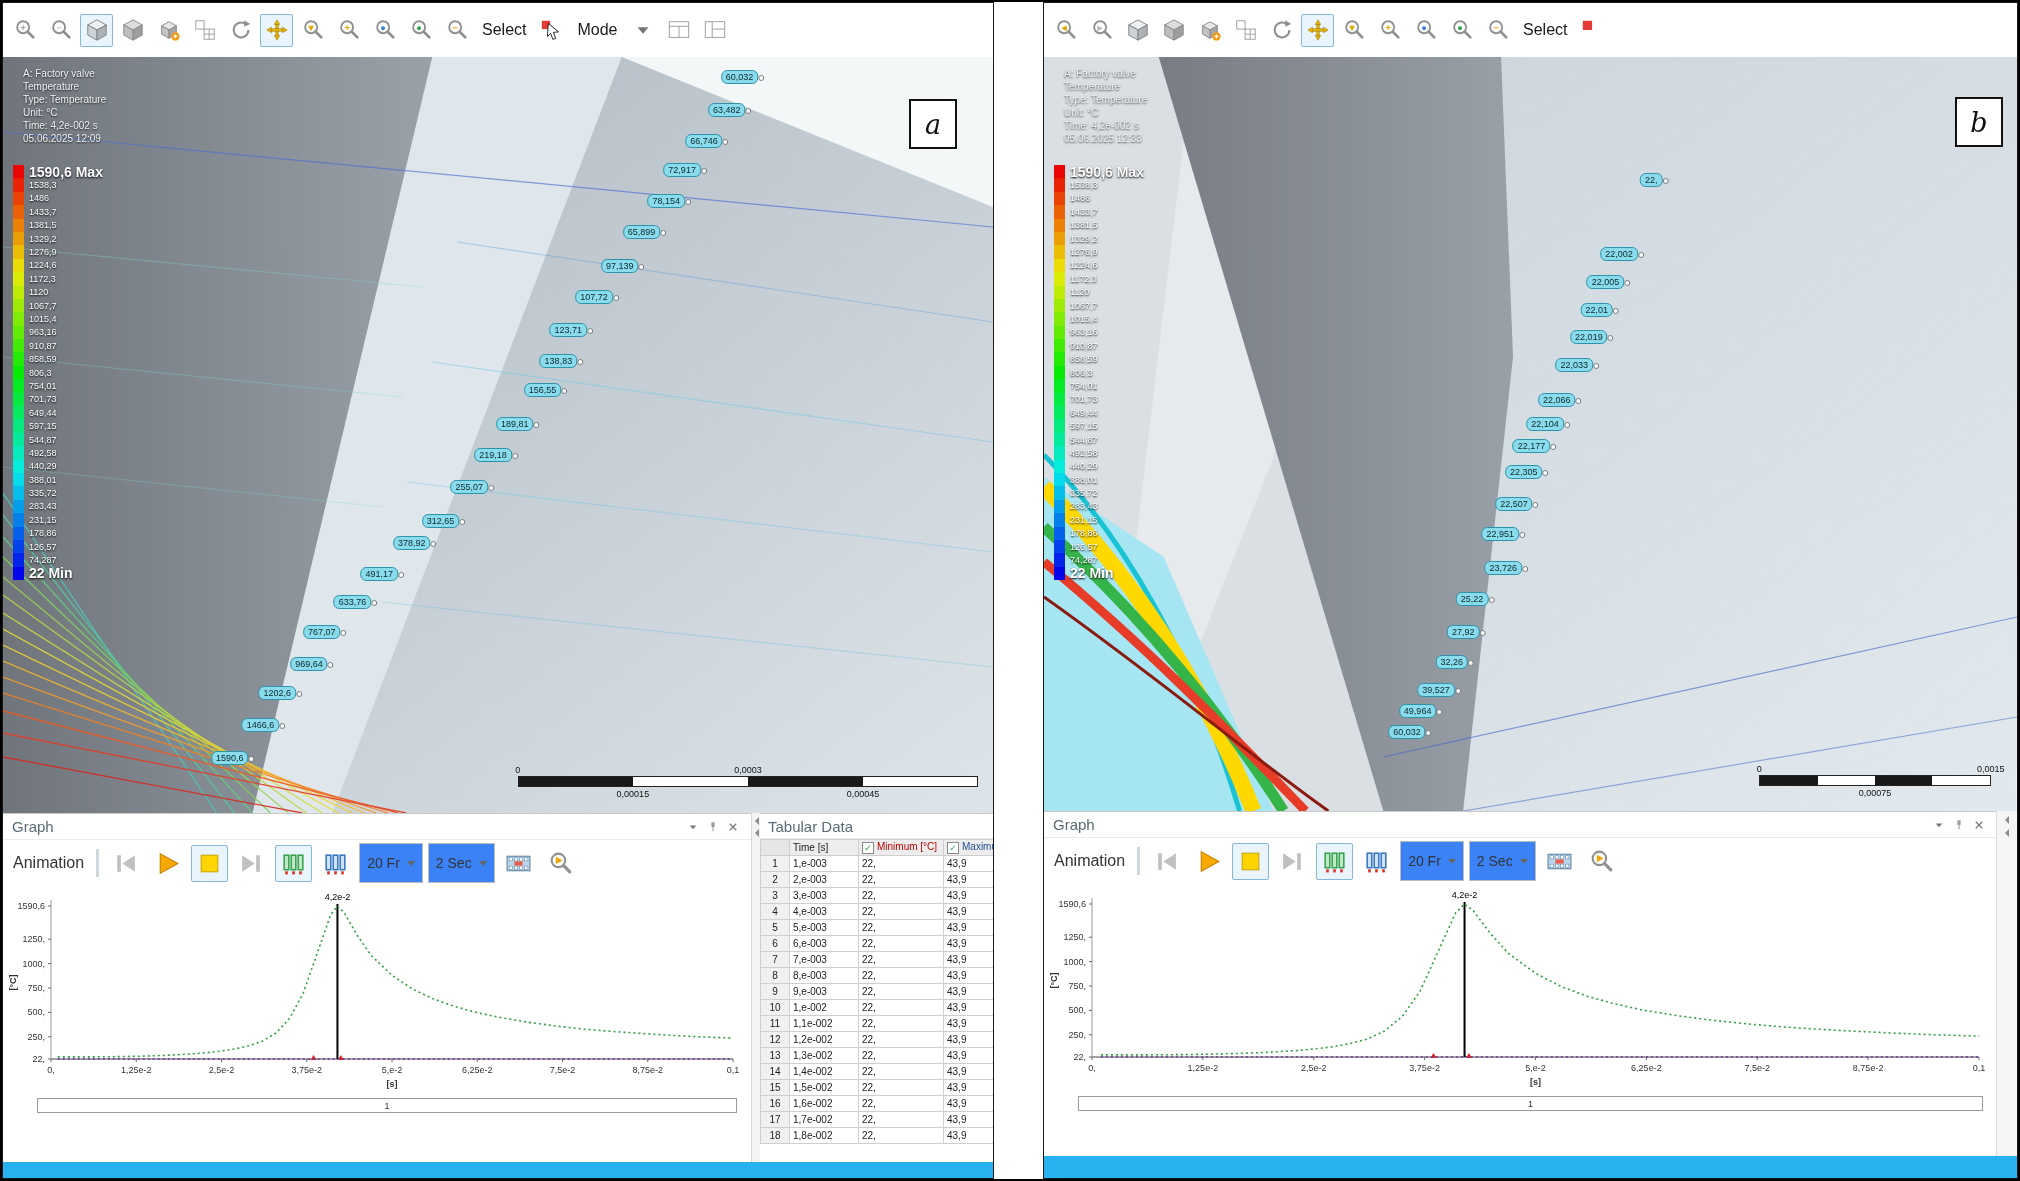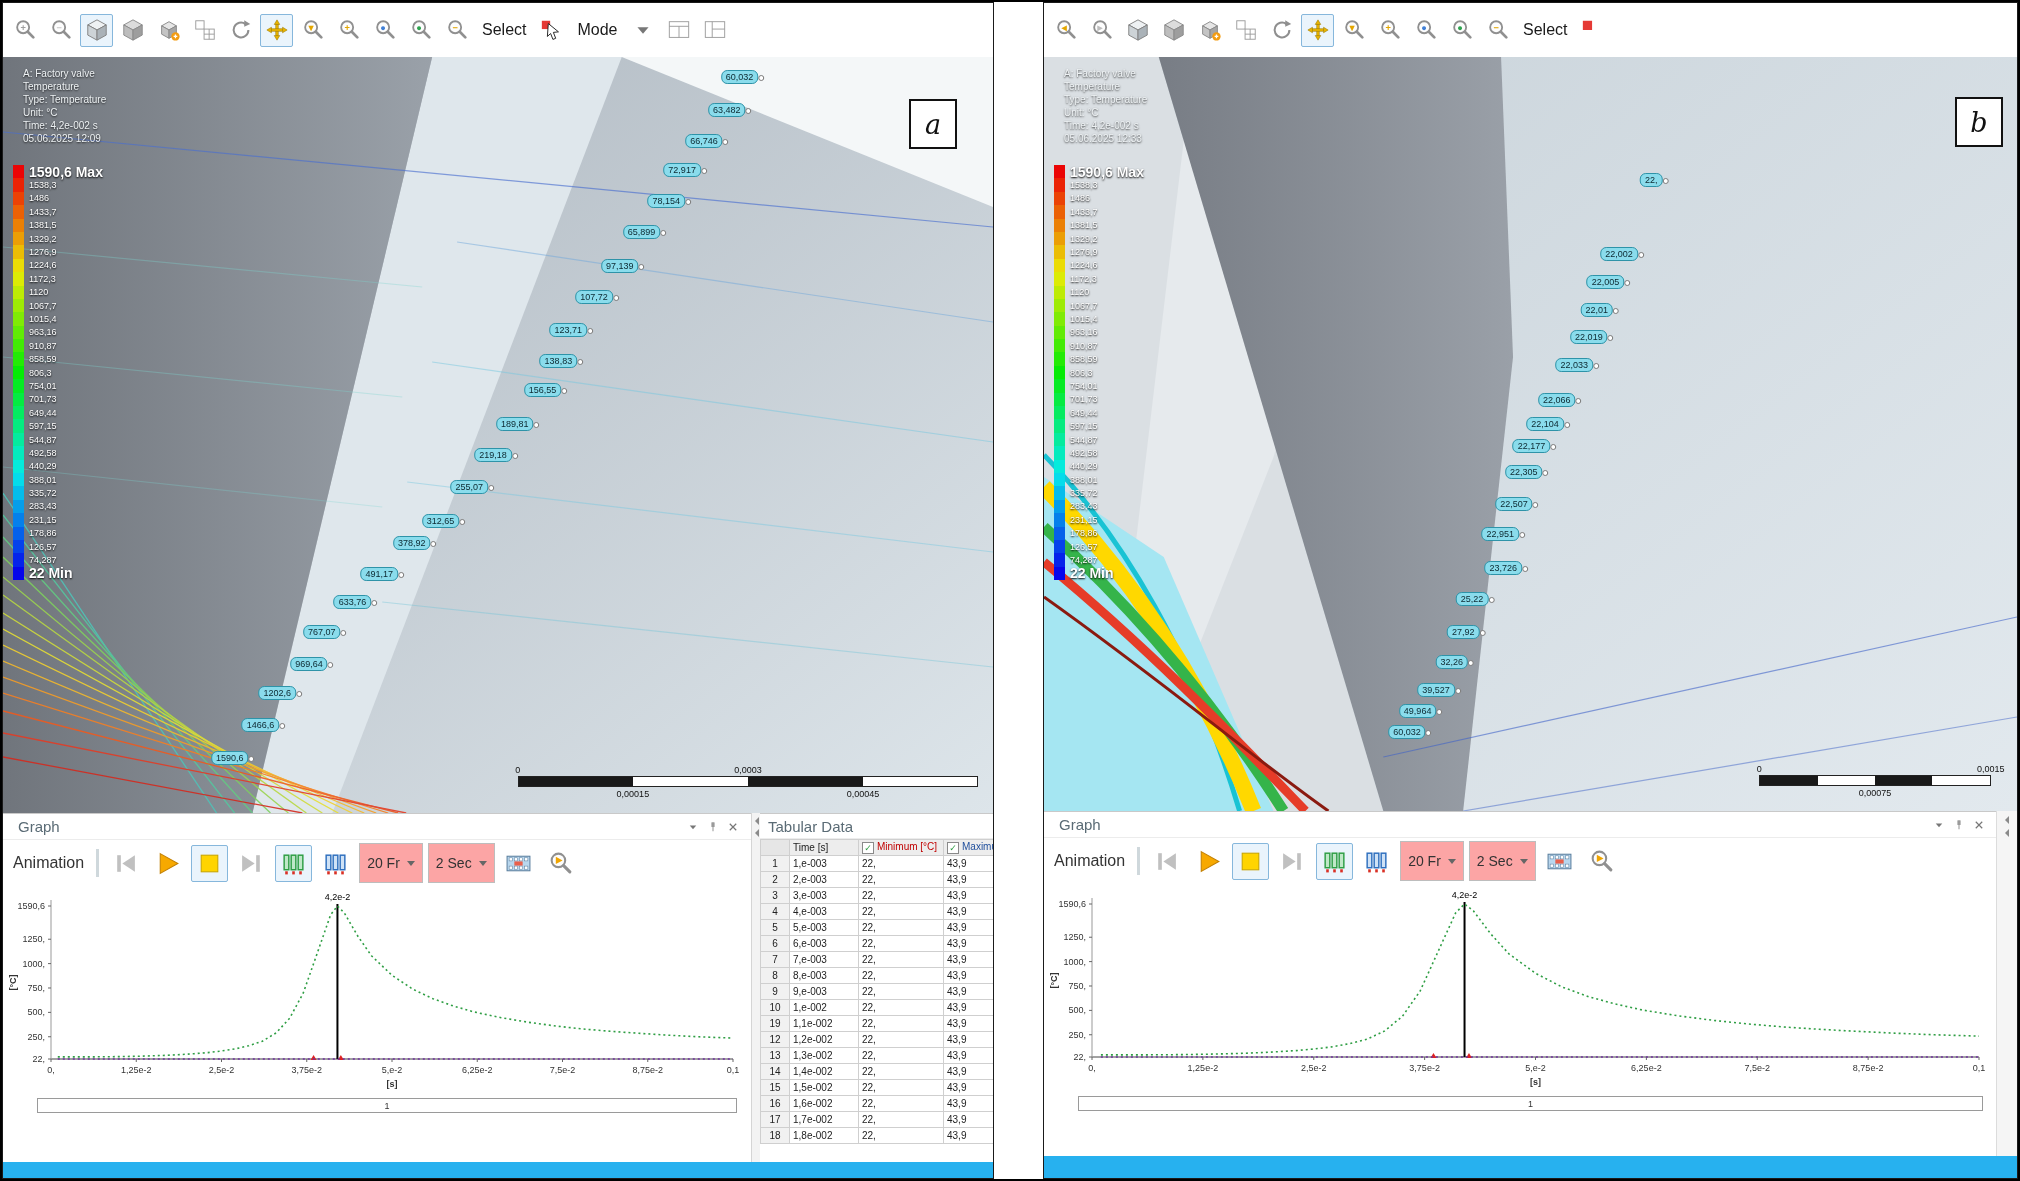--- a/index.html
+++ b/index.html
@@ -50,31 +50,31 @@
   .panel-a .bottom{top:810px;bottom:16px;}
   .panel-b .bottom{top:808px;bottom:22px;}
   .bluebar{position:absolute;left:0;right:0;bottom:0;background:#27b1ef;}
   .panel-a .bluebar{height:16px;}
   .panel-b .bluebar{height:22px;}
 
   .graph-pane{position:absolute;top:0;bottom:0;left:0;background:#fff;border-top:1px solid #c9c9c9;}
   .panel-a .graph-pane{width:748px;}
   .panel-b .graph-pane{right:20px;width:auto;}
   .g-header{height:25px;display:flex;align-items:center;padding:0 9px;border-bottom:1px solid #ececec;}
-  .g-title{font-size:15px;color:#5a6b75;flex:1;margin-left:6px;}
+  .g-title{font-size:15px;color:#5a6b75;flex:1;}
   .g-hicons{display:flex;align-items:center;gap:1px;}
   .g-hicons .tbi{width:17px;height:17px;}
   .g-hicons svg{width:14px;height:14px;}
   .g-anim{height:46px;display:flex;align-items:center;gap:5px;padding:0 10px;}
   .anim-label{font-size:16px;color:#333;margin-right:4px;}
   .anim-sep{width:3px;height:28px;background:#cfd8dc;margin:0 3px;flex:0 0 auto;}
   .anim-items{display:flex;align-items:center;gap:5px;}
   .anim-items .tbi{width:35px;height:35px;}
   .anim-items svg{width:27px;height:27px;}
-  .dd{display:inline-flex;align-items:center;gap:7px;border:1px solid #bdbdbd;background:#fca5a5;padding:11px 7px;
+  .dd{display:inline-flex;align-items:center;gap:7px;border:1px solid #bdbdbd;background:#3b82f6;padding:11px 7px;
       font-size:14px;color:#333;white-space:nowrap;}
   .dda{width:0;height:0;border-left:4px solid transparent;border-right:4px solid transparent;border-top:5px solid #666;}
   .chart{height:205px;margin:2px 4px 0 2px;}
   .timeline{height:13px;margin:5px 14px 0 34px;border:1px solid #9a9a9a;font-size:9px;color:#333;
             display:flex;align-items:center;justify-content:center;}
 
   .vsplit{position:absolute;top:0;bottom:0;left:748px;width:9px;background:#f3f3f3;border-left:1px solid #d5d5d5;
           border-right:1px solid #d5d5d5;}
   .vsplit i{display:block;width:0;height:0;margin:4px auto 2px;border-top:4px solid transparent;border-bottom:4px solid transparent;border-right:4px solid #8a8a8a;}
   .collapse-strip{position:absolute;top:0;bottom:0;right:0;width:20px;background:#f5f5f5;border-left:1px solid #dcdcdc;}
@@ -684,21 +684,21 @@
                 <td class="c2">22,</td>
                 <td class="c3">43,9</td>
               </tr>
               <tr>
                 <td class="c0">10</td>
                 <td class="c1">1,e-002</td>
                 <td class="c2">22,</td>
                 <td class="c3">43,9</td>
               </tr>
               <tr>
-                <td class="c0">19</td>
+                <td class="c0">11</td>
                 <td class="c1">1,1e-002</td>
                 <td class="c2">22,</td>
                 <td class="c3">43,9</td>
               </tr>
               <tr>
                 <td class="c0">12</td>
                 <td class="c1">1,2e-002</td>
                 <td class="c2">22,</td>
                 <td class="c3">43,9</td>
               </tr>

